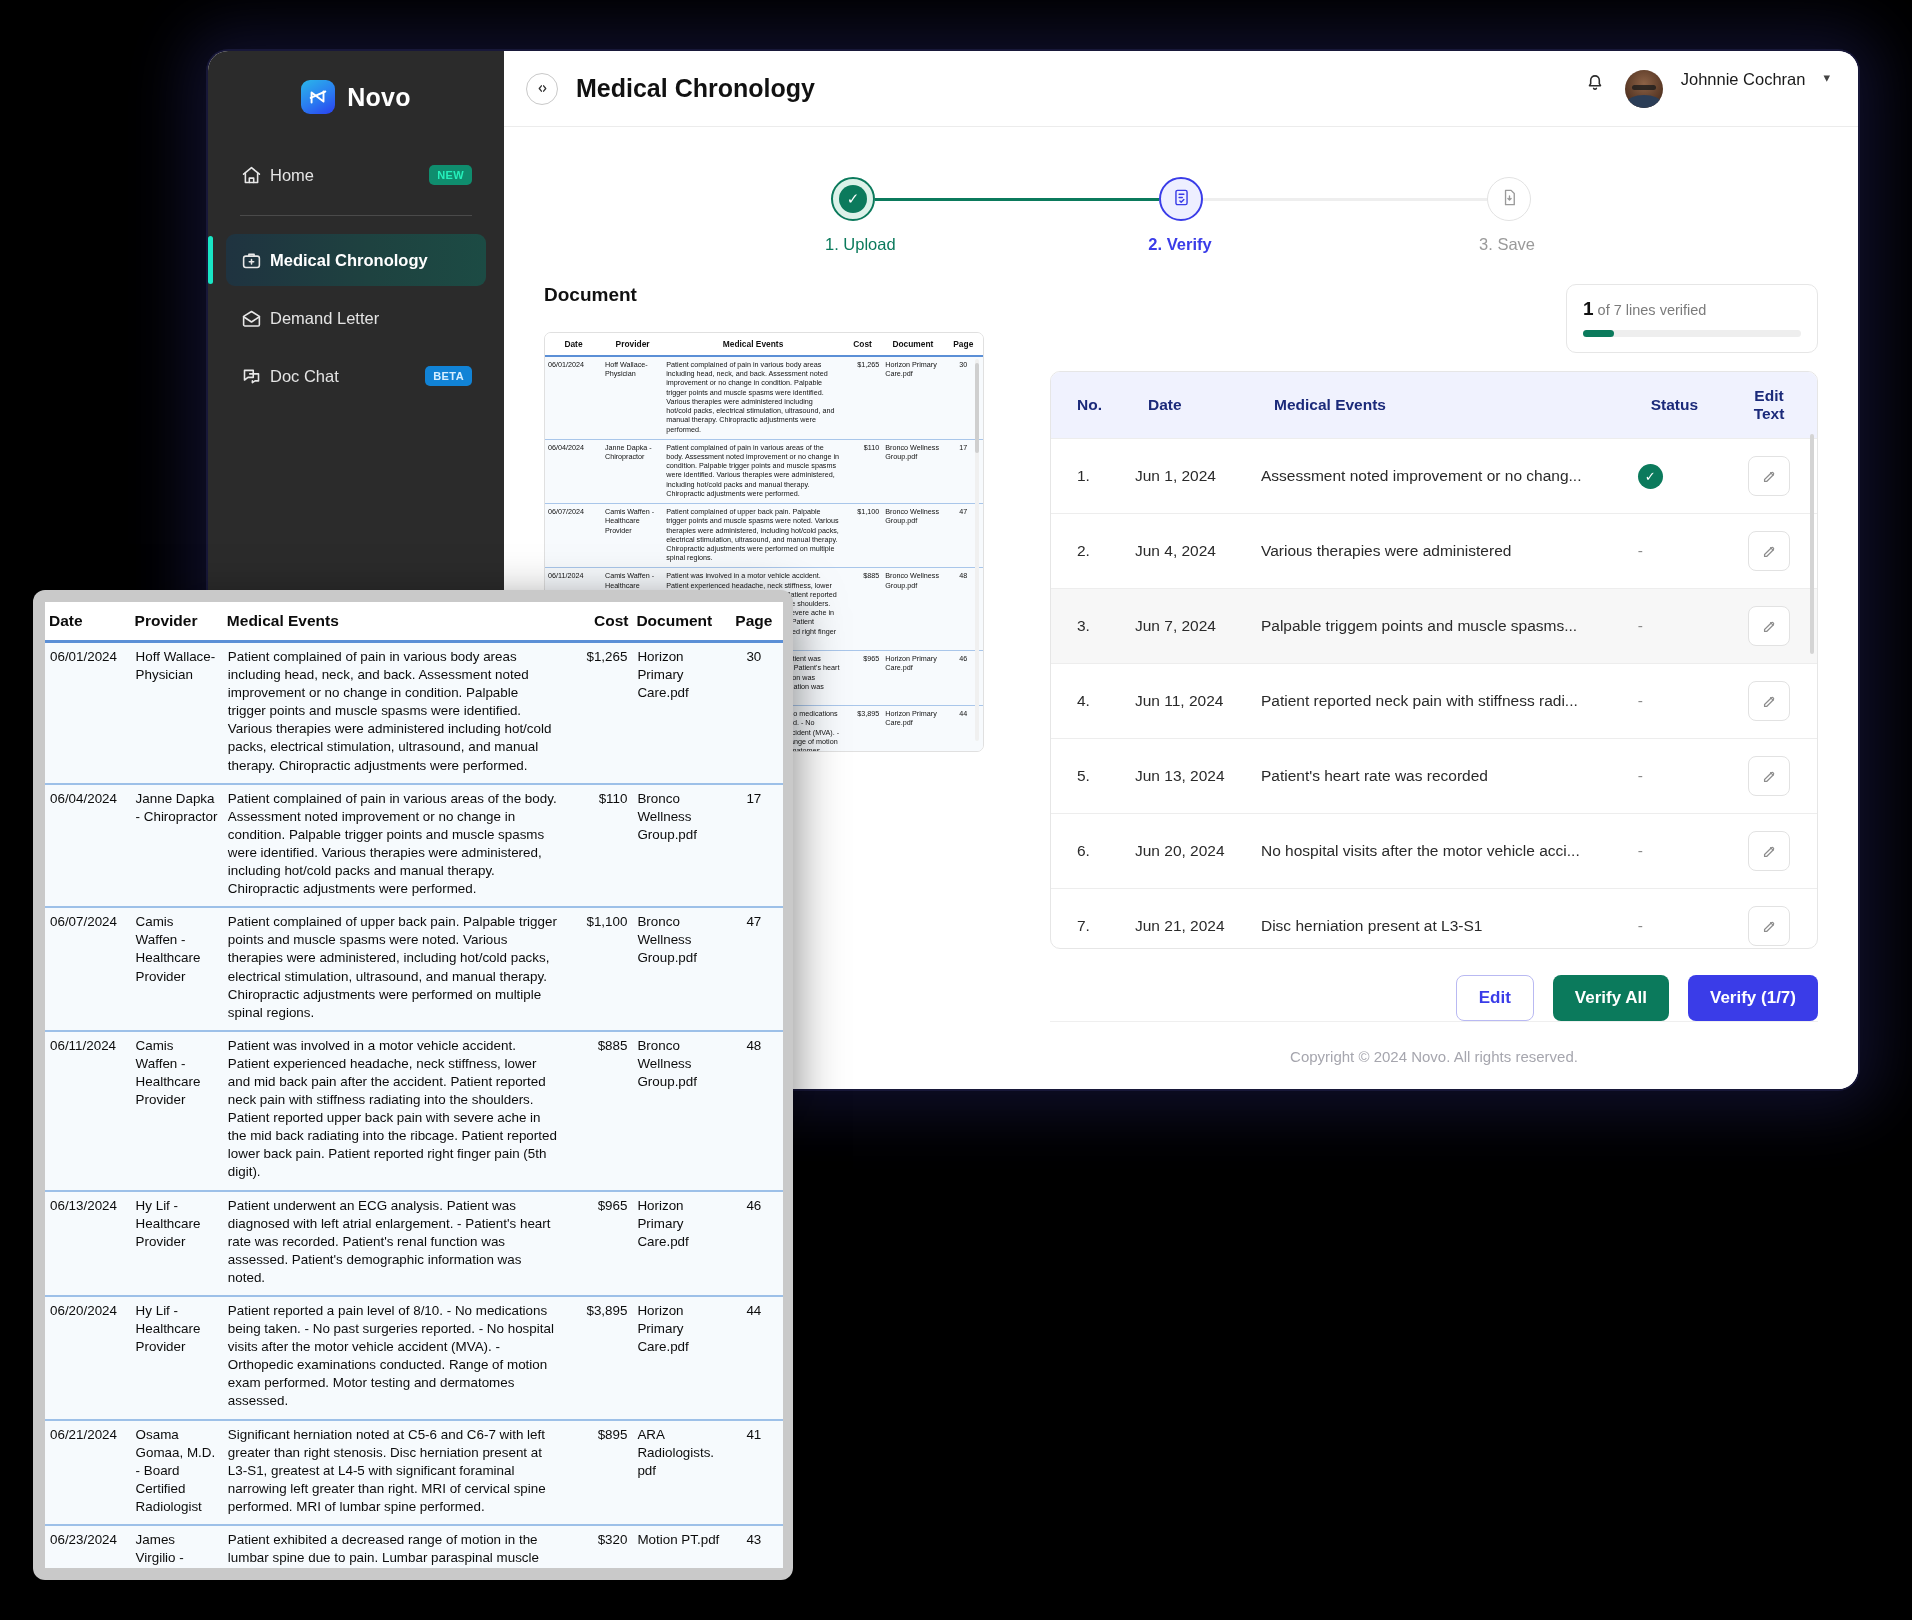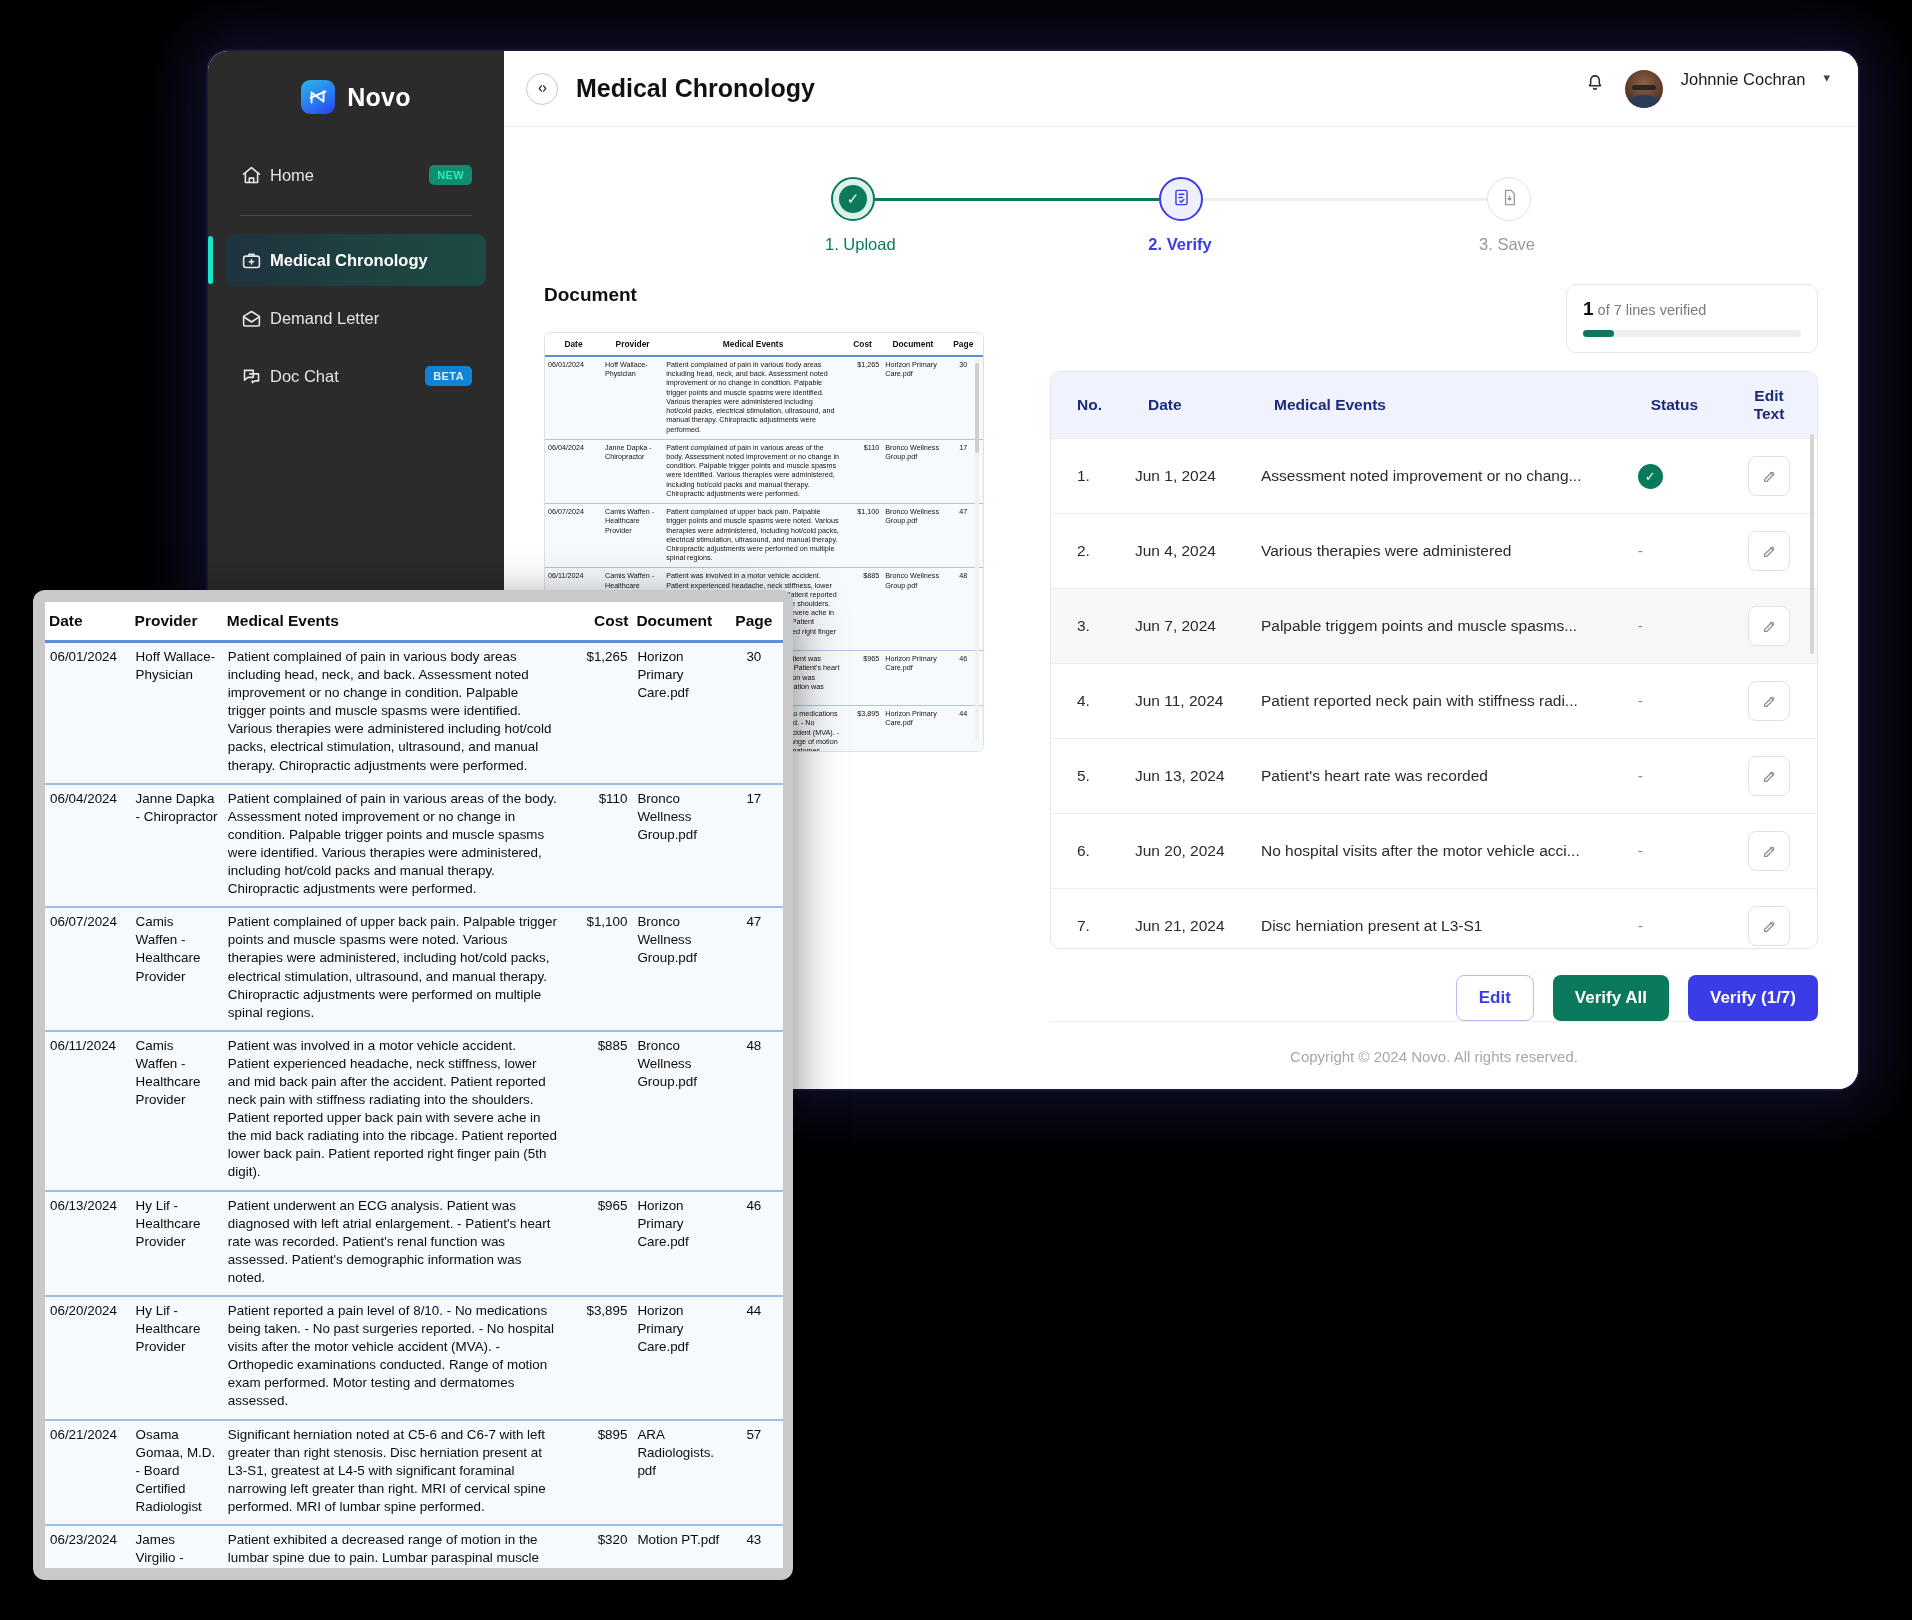--- a/index.html
+++ b/index.html
@@ -638,21 +638,21 @@
             <td class="b-cost">$3,895</td>
             <td class="b-doc">Horizon Primary Care.pdf</td>
             <td class="b-page">44</td>
           </tr>
           <tr>
             <td class="b-date">06/21/2024</td>
             <td class="b-prov">Osama Gomaa, M.D. - Board Certified Radiologist</td>
             <td class="b-ev">Significant herniation noted at C5-6 and C6-7 with left greater than right stenosis. Disc herniation present at L3-S1, greatest at L4-5 with significant foraminal narrowing left greater than right. MRI of cervical spine performed. MRI of lumbar spine performed.</td>
             <td class="b-cost">$895</td>
             <td class="b-doc">ARA Radiologists. pdf</td>
-            <td class="b-page">57</td>
+            <td class="b-page">41</td>
           </tr>
           <tr>
             <td class="b-date">06/23/2024</td>
             <td class="b-prov">James Virgilio - Referring Physician</td>
             <td class="b-ev">Patient exhibited a decreased range of motion in the lumbar spine due to pain. Lumbar paraspinal muscle spasm was present. Imaging studies revealed significant herniation in the cervical spine. Imaging studies indicated disc herniation in the lumbar spine with foraminal narrowing.</td>
             <td class="b-cost">$320</td>
             <td class="b-doc">Motion PT.pdf</td>
             <td class="b-page">43</td>
           </tr>
         </tbody>

